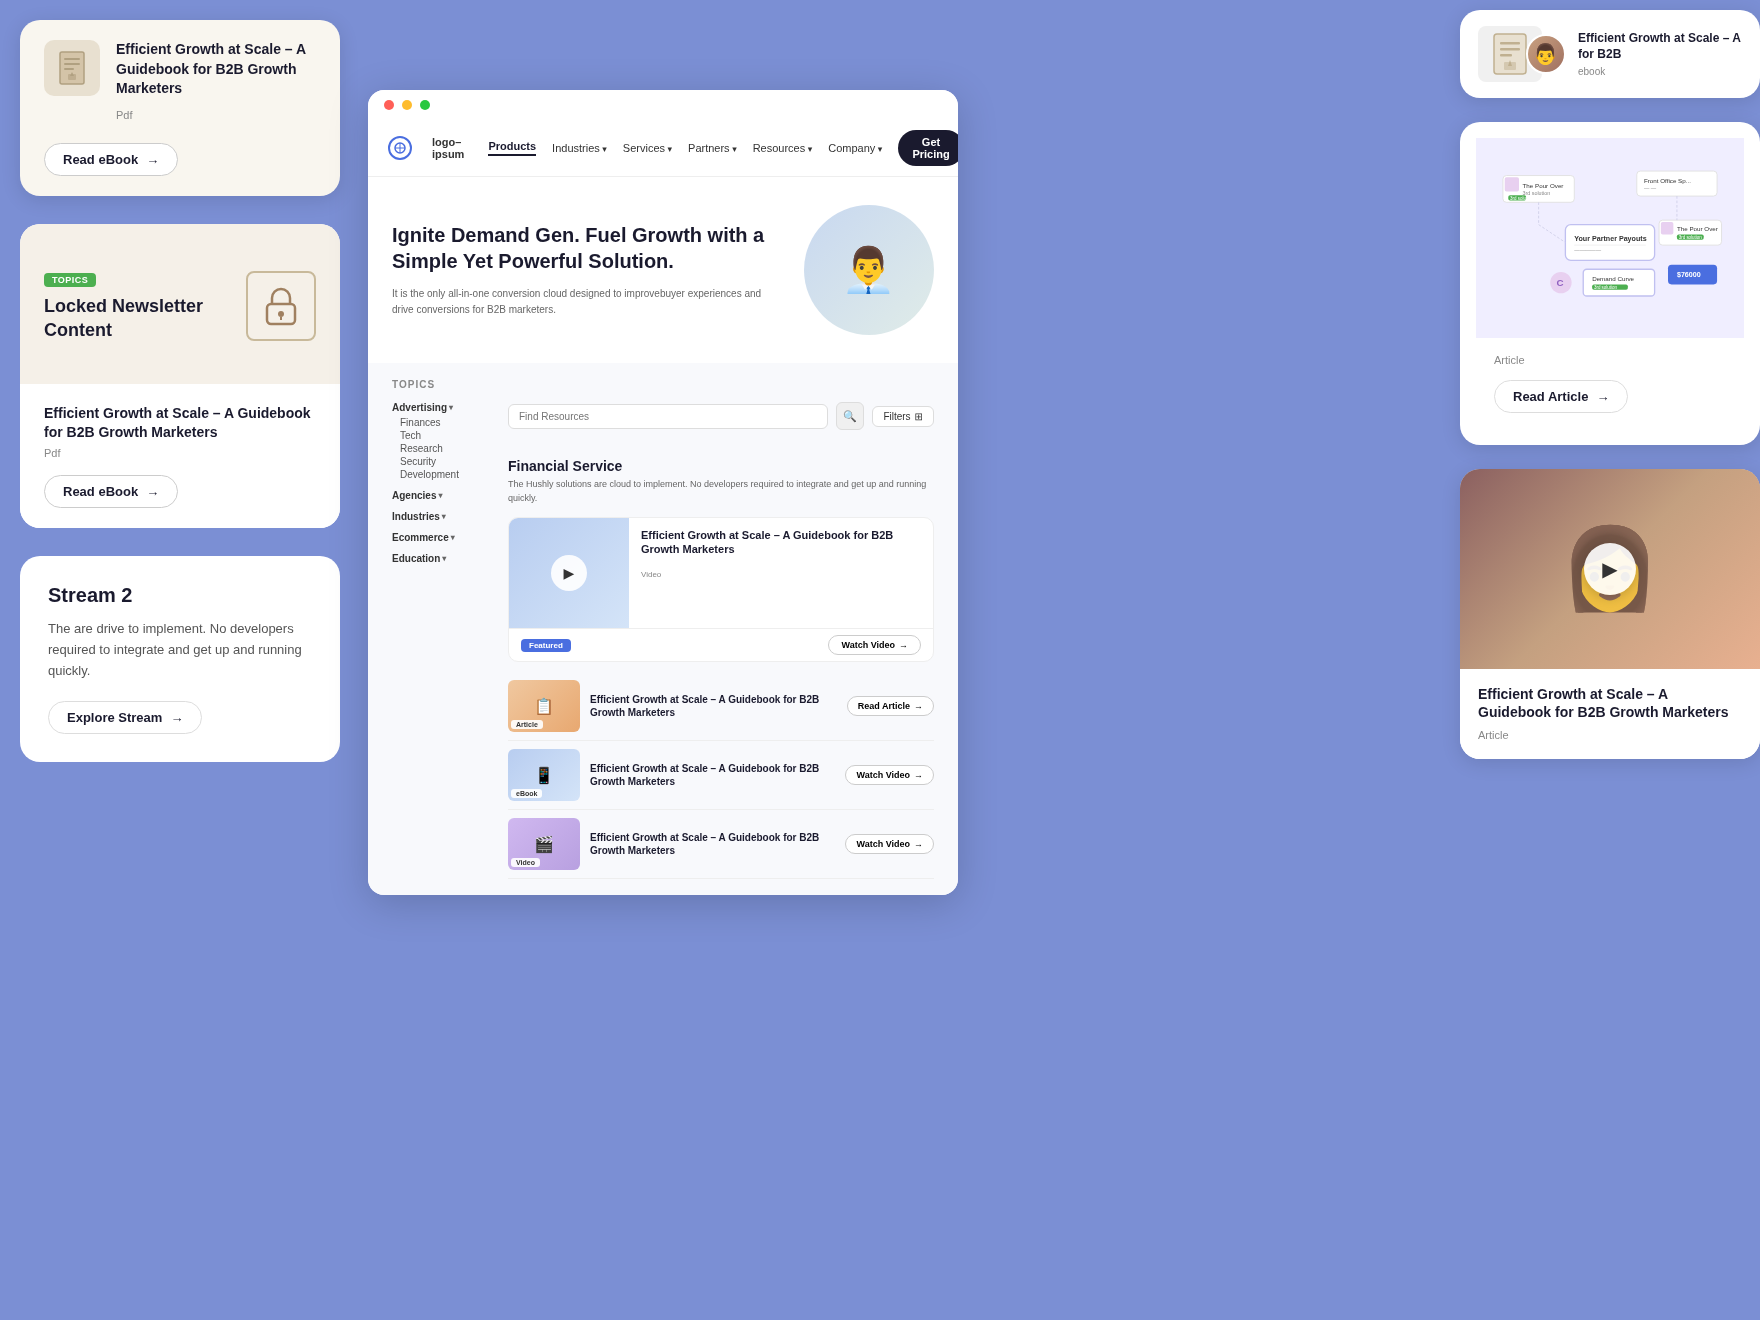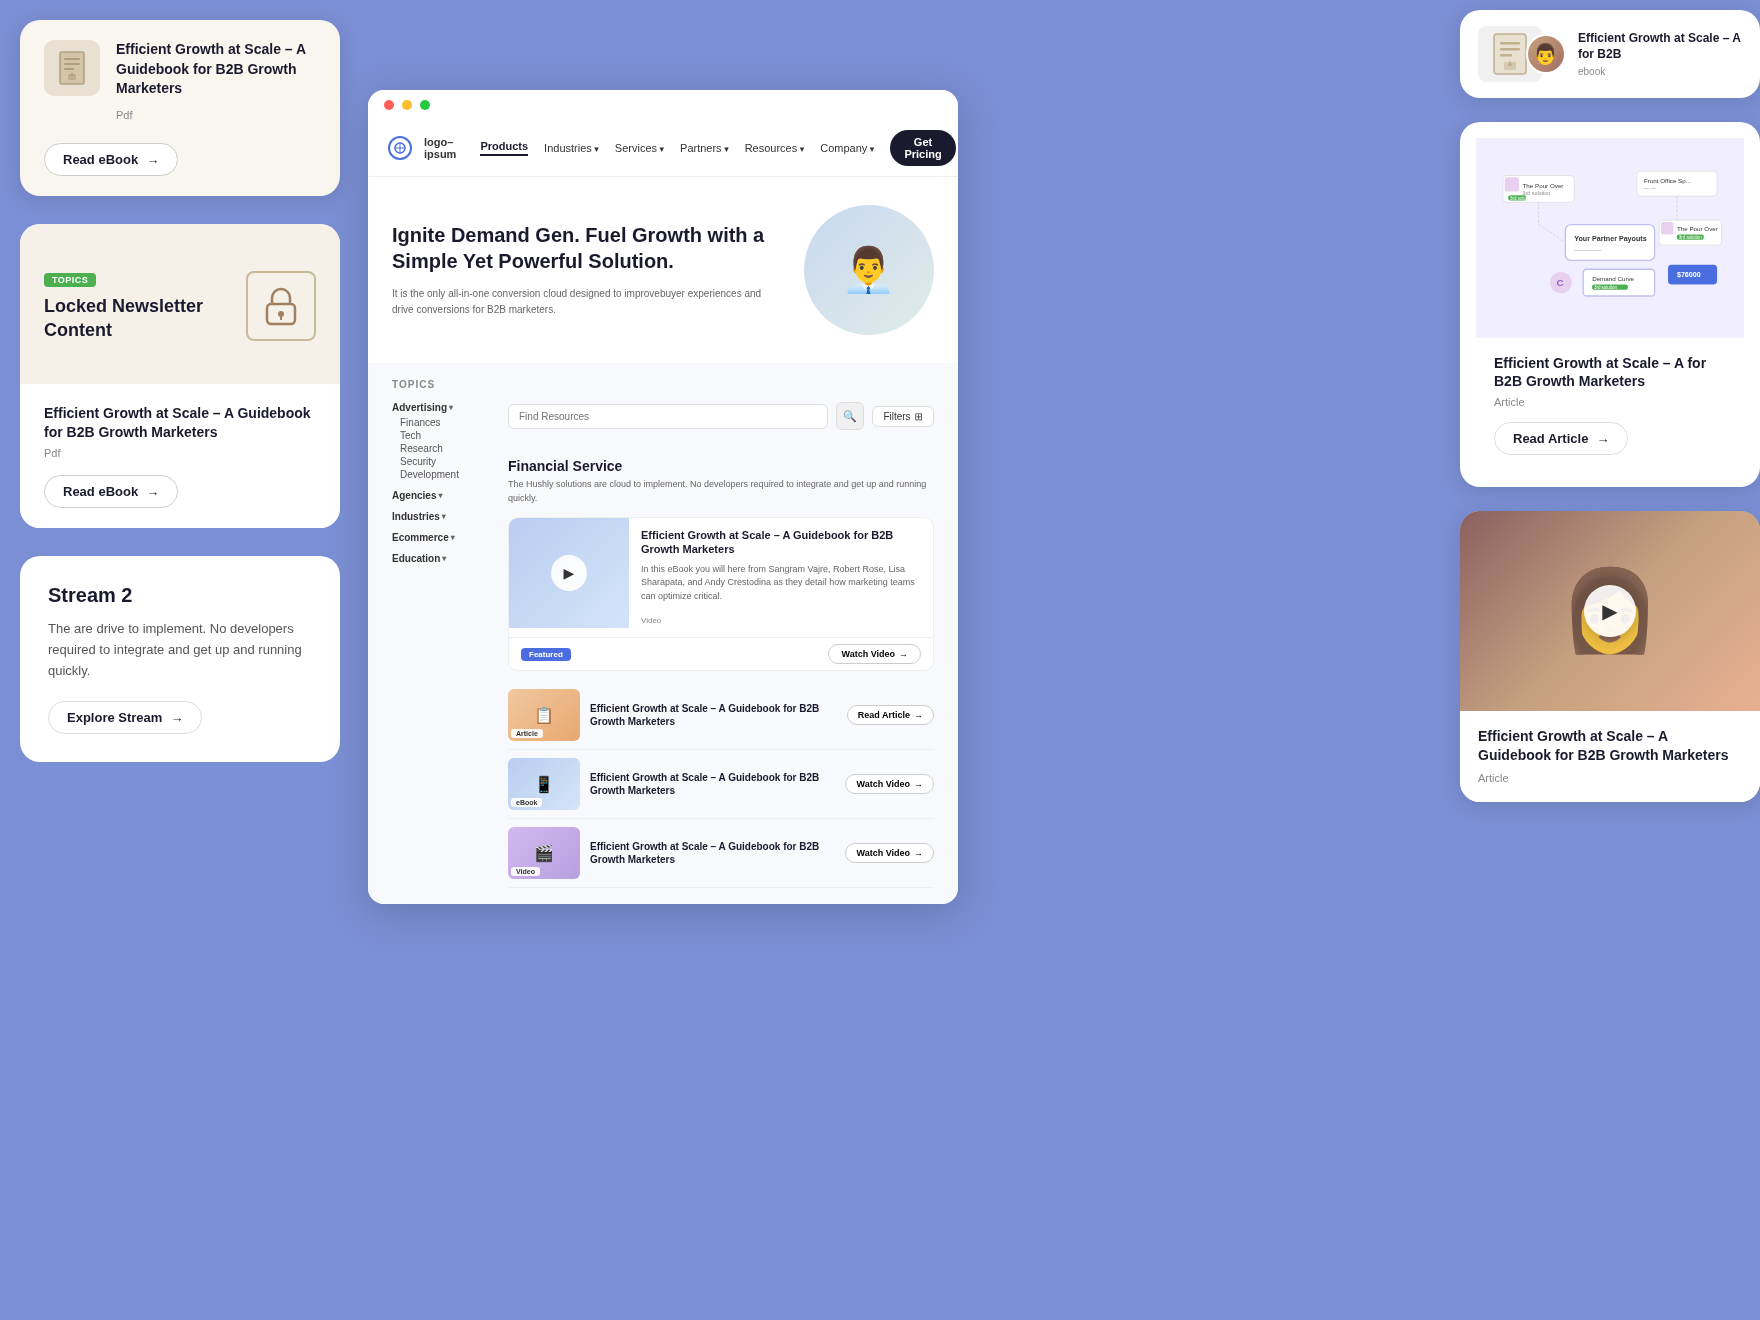--- a/index.html
+++ b/index.html
@@ -211,21 +211,21 @@
       background: #fff;
       display: flex;
       align-items: center;
       padding: 10px 20px;
       gap: 16px;
       border-bottom: 1px solid #eee;
     }
     .site-logo {
       display: flex;
       align-items: center;
-      gap: 12px;
+      gap: 20px;
       font-size: 11px;
       font-weight: 700;
       color: #333;
       margin-right: 8px;
     }
     .logo-icon {
       width: 24px; height: 24px;
       border: 2px solid #4a6ee0;
       border-radius: 50%;
       display: flex;
@@ -847,21 +847,20 @@
         <div class="section-title">Financial Service</div>
         <div class="section-desc">The Hushly solutions are cloud to implement. No developers required to integrate and get up and running quickly.</div>
 
         <div class="featured-card">
           <div class="featured-card-inner">
             <div class="featured-thumb thumb-blue">
               <div class="play-circle">▶</div>
             </div>
             <div class="featured-info">
               <h4>Efficient Growth at Scale – A Guidebook for B2B Growth Marketers</h4>
-              <p>In this eBook you will here from Sangram Vajre, Robert Rose, Lisa Sharapata, and Andy Crestodina as they detail how marketing teams can optimize critical.</p>
               <span class="video-tag">Video</span>
             </div>
           </div>
           <div class="featured-footer">
             <span class="featured-badge">Featured</span>
             <button class="watch-btn">
               <span>Watch Video</span>
               <span>→</span>
             </button>
           </div>
@@ -978,21 +977,20 @@
           <line x1="50" y1="40" x2="50" y2="65" stroke="#d0d0e8" stroke-width="1" stroke-dasharray="3,2"></line>
           <line x1="50" y1="65" x2="80" y2="85" stroke="#d0d0e8" stroke-width="1" stroke-dasharray="3,2"></line>
           <line x1="205" y1="33" x2="205" y2="60" stroke="#d0d0e8" stroke-width="1" stroke-dasharray="3,2"></line>
 
           <circle cx="75" cy="130" r="12" fill="#e8d0f0"></circle>
           <text x="70" y="134" font-size="11" fill="#9060c0" font-weight="bold">C</text>
         </svg>
       </div>
     </div>
     <div class="article-card-bottom">
-      <h3>Efficient Growth at Scale – A for B2B Growth Marketers</h3>
       <span class="tag">Article</span>
       <button class="btn-read-article">
         <span>Read Article</span>
         <span>→</span>
       </button>
     </div>
   </div>
 
   <div class="right-card right-card-video">
     <div class="video-card-thumb">

